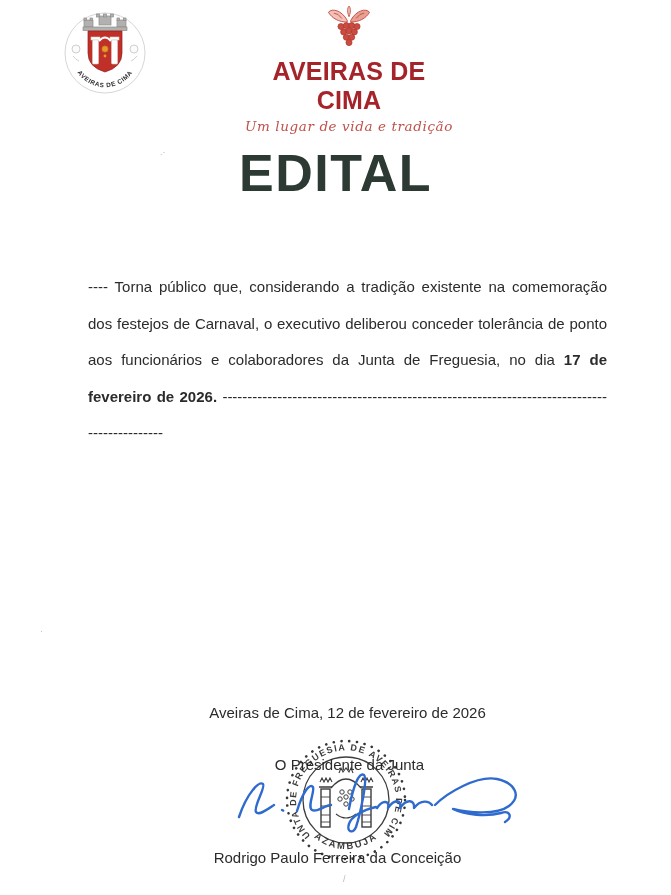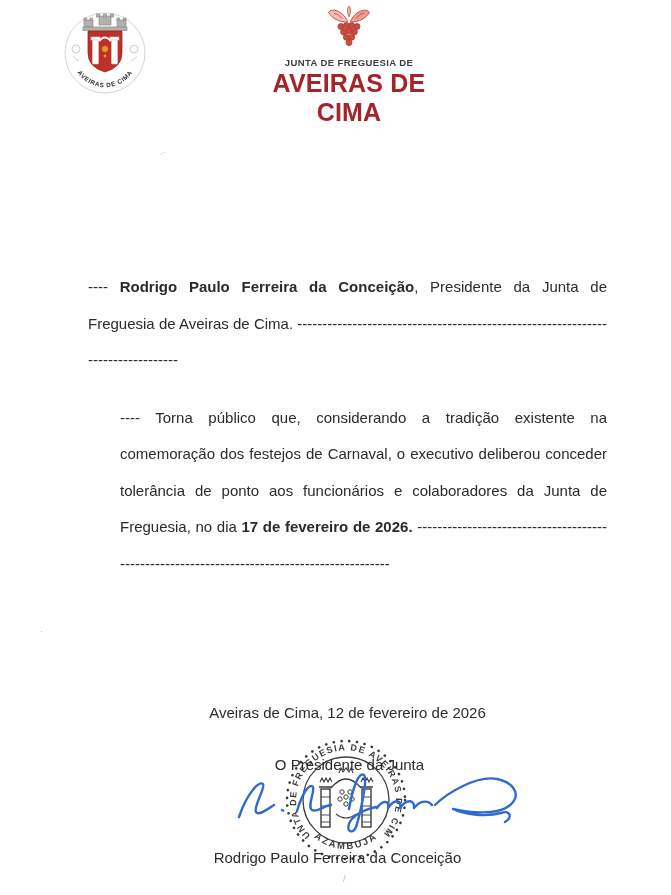--- a/index.html
+++ b/index.html
@@ -109,27 +109,27 @@
           <circle cx="33" cy="22" r="3.4"></circle>
           <circle cx="39" cy="23" r="3.4"></circle>
         <circle cx="24" cy="29" r="3.4"></circle>
           <circle cx="30" cy="28" r="3.4"></circle>
           <circle cx="36" cy="29" r="3.4"></circle>
         <circle cx="27" cy="35" r="3.4"></circle>
           <circle cx="33" cy="35" r="3.4"></circle>
         <circle cx="30" cy="41" r="3.4"></circle>
       </g>
     </svg>
-    <div class="logo-small">JUNTA DE FREGUESIA DE</div>
     <div class="logo-name">AVEIRAS DE CIMA</div>
+    <div class="logo-tagline">Um lugar de vida e tradição</div>
   </div>
 
+  <div class="title">EDITAL</div>
 
   <div class="body-text">
-    <p><span>---- </span><span class="b">Rodrigo Paulo Ferreira da Conceição</span><span>, Presidente da Junta de Freguesia de Aveiras de Cima. --------------------------------------------------------------------------------</span></p>
     <p class="gap-sm"><span>---- Torna público que, considerando a tradição existente na comemoração dos festejos de Carnaval, o executivo deliberou conceder tolerância de ponto aos funcionários e colaboradores da Junta de Freguesia, no dia </span><span class="b">17 de fevereiro de 2026.</span><span> --------------------------------------------------------------------------------------------</span></p>
   </div>
 
   <div class="date-line">Aveiras de Cima, 12 de fevereiro de 2026</div>
   <div class="role-line">O Presidente da Junta</div>
   <div class="name-line">Rodrigo Paulo Ferreira da Conceição</div>
 
   <svg class="stamp" viewBox="-65 -65 130 130" aria-hidden="true">
 
     <circle cx="0" cy="0" r="59" fill="none" stroke="#1c1c1c" stroke-width="2.6" stroke-linecap="round" stroke-dasharray="0.1 7.7"></circle>

